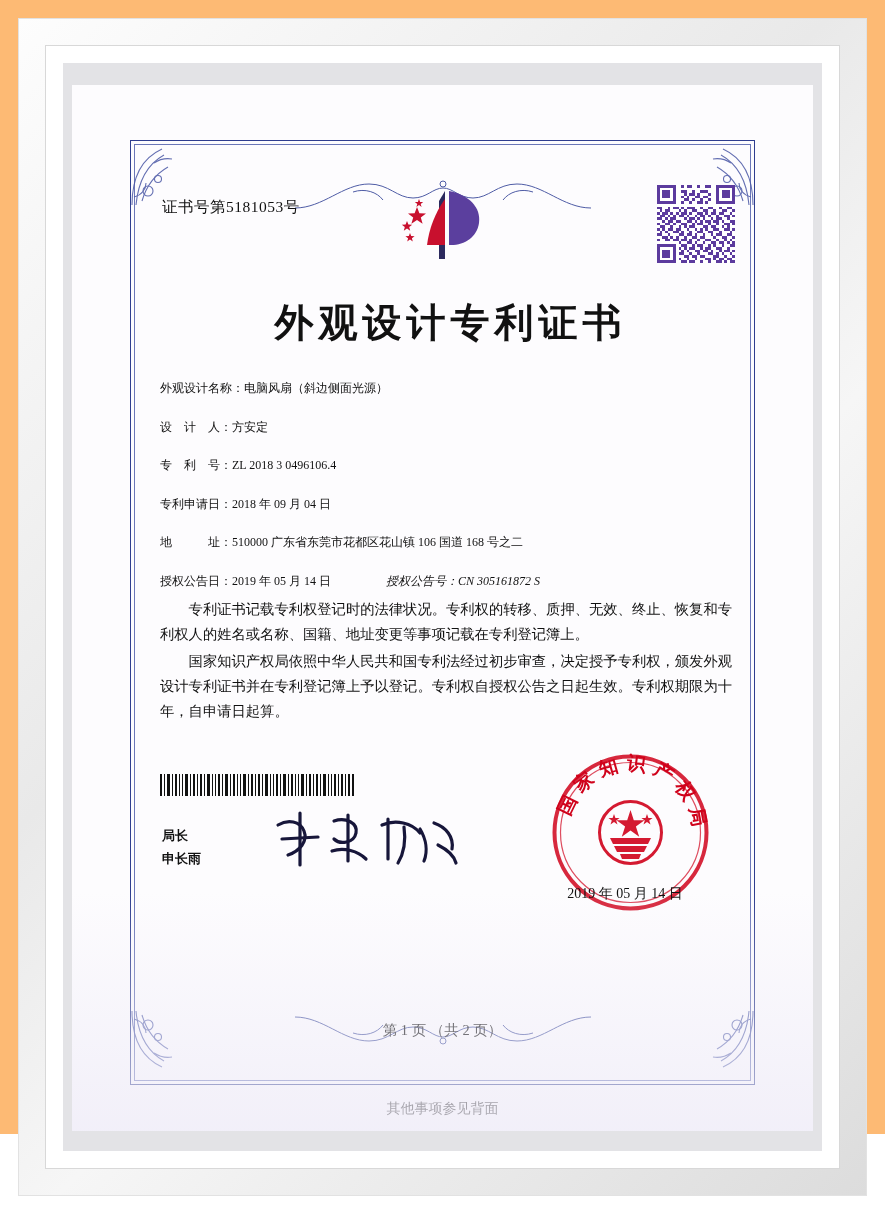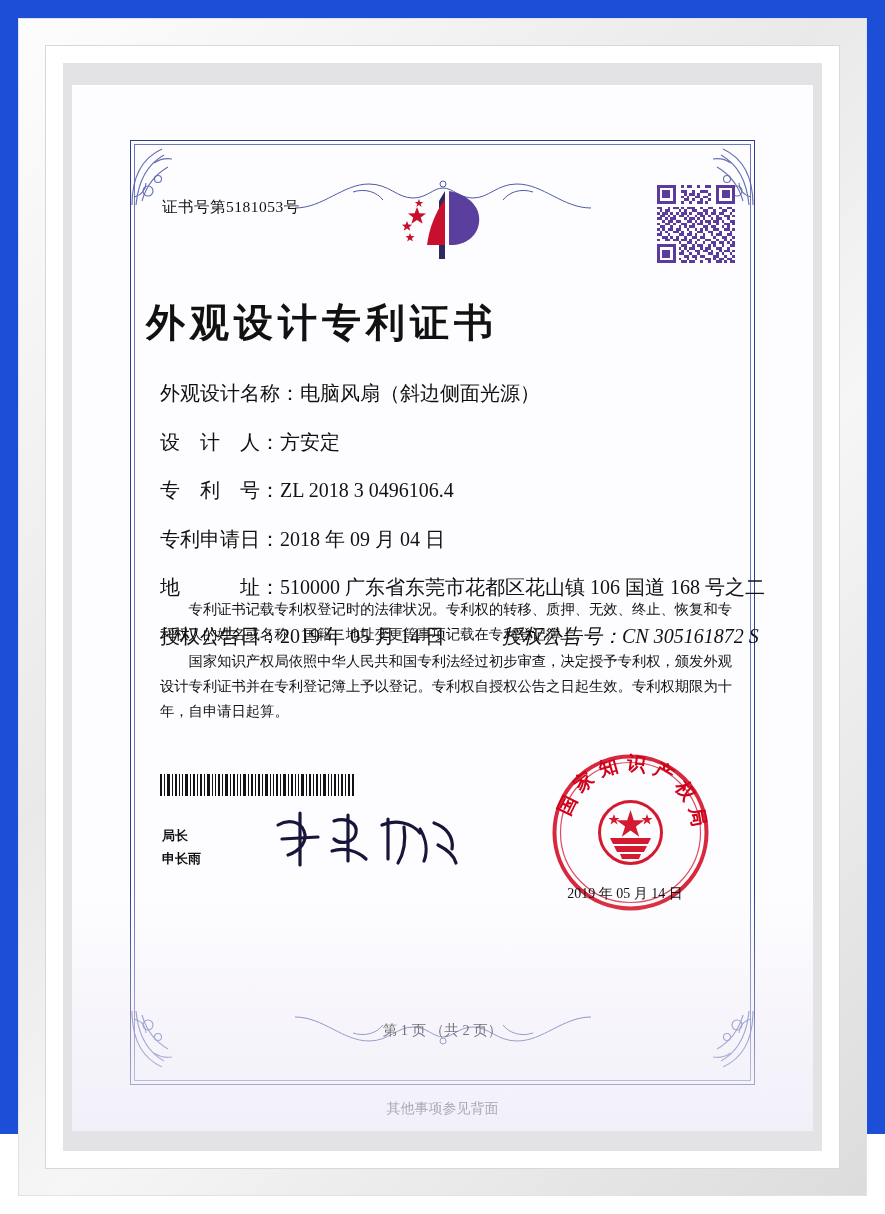--- a/index.html
+++ b/index.html
@@ -12,21 +12,21 @@
     height: 1214px;
     font-family: "Liberation Serif", serif;
     overflow: hidden;
   }
 
   
   .page {
     position: relative;
     width: 885px;
     height: 1134px;
-    background: #1d4ed8;
+    background: #fdba74;
   }
   .frame-outer {
     position: absolute;
     left: 18px; top: 18px;
     width: 849px; height: 1178px;
     background: linear-gradient(135deg, #fdfdfd 0%, #e9e9e9 40%, #f6f6f6 60%, #dcdcdc 100%);
     box-shadow: inset 0 0 0 1px #e2e2e2;
   }
   .frame-bevel {
     position: absolute;
@@ -118,35 +118,36 @@
     left: 50%;
     transform: translateX(-50%);
     top: 45px;
     width: 120px;
     height: 80px;
   }
   .title {
     position: absolute;
     left: 16px; right: 0;
     top: 156px;
+    text-align: center;
     font-size: 39px;
     font-weight: bold;
     letter-spacing: 5px;
     color: #111;
     font-family: "DejaVu Serif", "Liberation Serif", serif;
   }
 
   .fields {
     position: absolute;
     left: 30px;
     top: 240px;
     width: 570px;
   }
   .field {
-    font-size: 20px;
+    font-size: 12px;
     color: #111;
     margin-bottom: 21.5px;
     white-space: nowrap;
   }
   .field .lbl { display: inline-block; }
   .field .val { }
   .field.two-col .second {
     display: inline-block;
     margin-left: 52px;
     font-style: italic;

